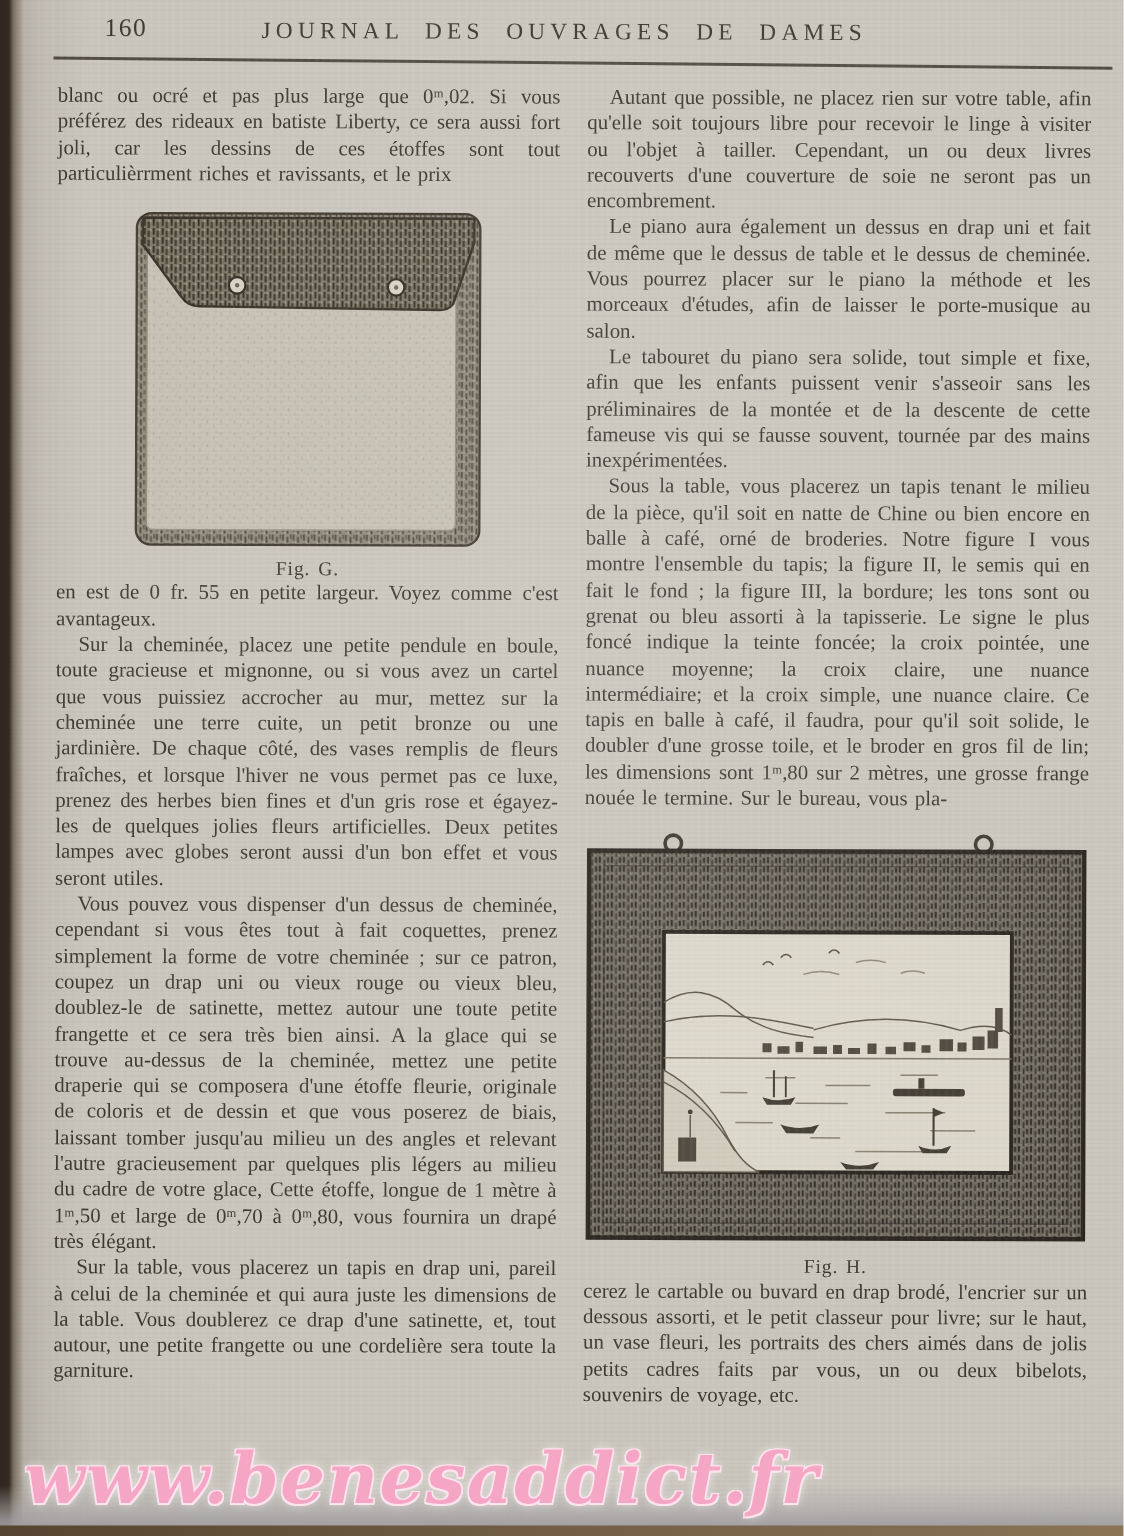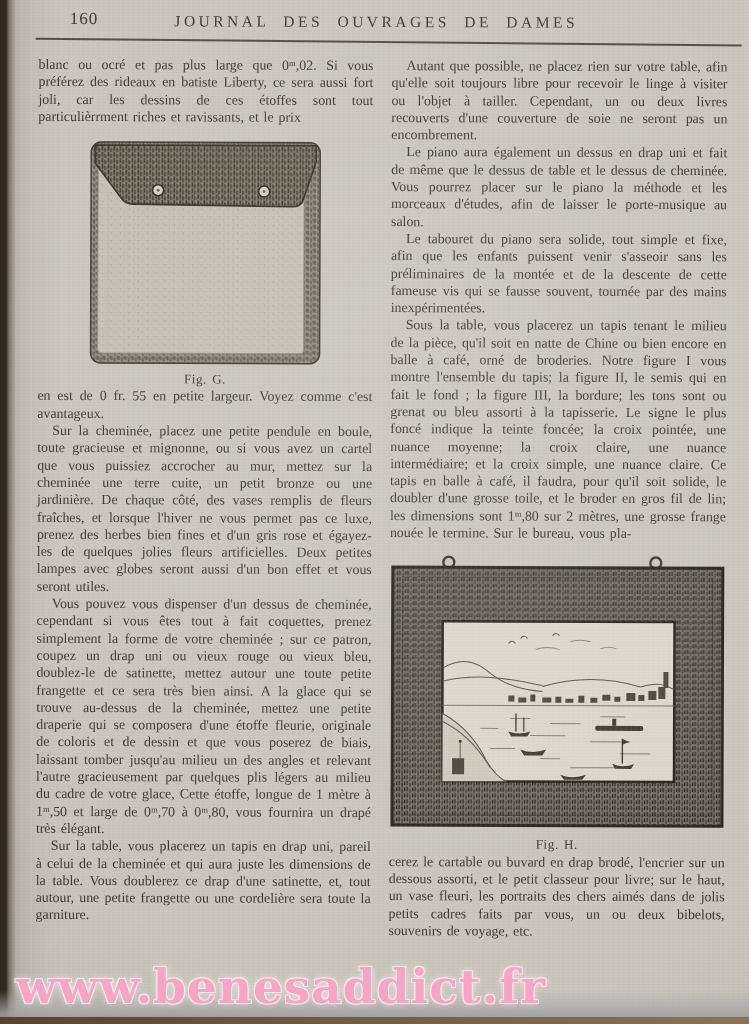--- a/index.html
+++ b/index.html
@@ -51,21 +51,21 @@
   .col-right{left:390px;width:336px;}
   .col p{margin:0;}
   .col p.indent{text-indent:15px;}
   .figure{text-align:center;margin:0;}
   .fig-g{margin:9px 0 0;}
   .fig-h{margin:12px 0 0;}
   .caption{font-size:13px;letter-spacing:0.6px;text-align:center;margin:3px 0 12px;text-indent:0;}
   .caption-h{margin:7px 0 10px;}
   .watermark{
     position:absolute;left:16px;top:959px;z-index:6;
-    font-family:"DejaVu Serif",serif;font-weight:bold;
+    font-family:"DejaVu Serif",serif;font-style:italic;font-weight:bold;
     font-size:47px;letter-spacing:1px;color:#f5a6c4;white-space:nowrap;
     text-shadow:
       -1px -1px 0 #fde4ee, 1px -1px 0 #fde4ee, -1px 1px 0 #fde4ee, 1px 1px 0 #fde4ee,
       0 0 7px rgba(255,255,255,0.75);
   }
   svg{display:block;margin:0 auto;}
 </style>
 </head>
 <body>
 

